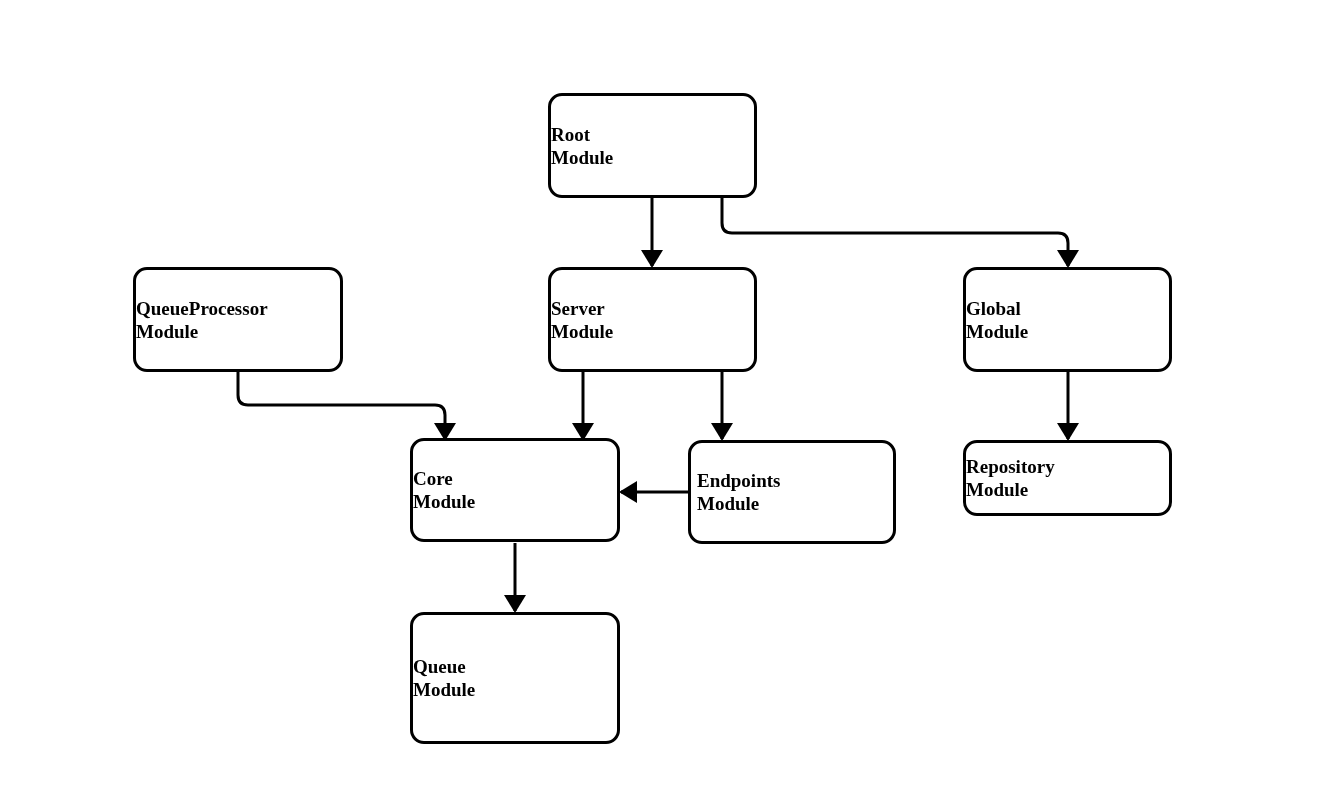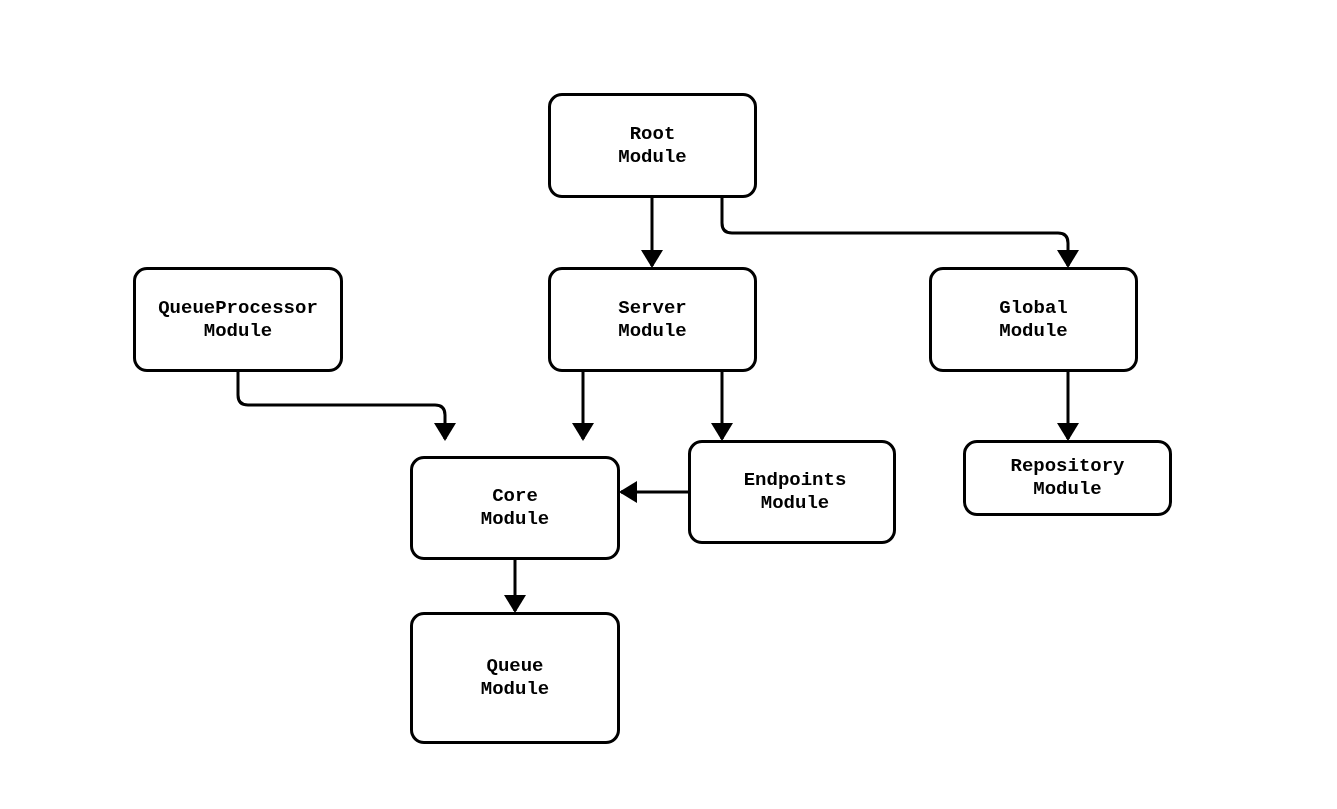--- a/index.html
+++ b/index.html
@@ -12,23 +12,23 @@
   }
   svg.edges { position: absolute; left: 0; top: 0; }
   .node {
     position: absolute;
     box-sizing: border-box;
     background: var(--node-fill, #ffffff);
     border: 3.5px solid var(--stroke, #000000);
     border-radius: 14px;
     display: flex;
     flex-direction: column;
-    align-items: center;
+    align-items: flex-start;
     justify-content: center;
-    font-family: Liberation Mono, monospace;
+    font-family: Liberation Serif, serif;
     font-weight: 700;
     font-size: 19px;
     line-height: 23px;
     color: var(--text, #000000);
     text-align: center;
     z-index: 2;
   }
 </style>
 </head>
 <body>
@@ -57,25 +57,25 @@
         <span>Module</span>
       </div>
       <div class="node" style="left: 133px; top: 267px; width: 210px; height: 105px;">
         <span>QueueProcessor</span>
         <span>Module</span>
       </div>
       <div class="node" style="left: 548px; top: 267px; width: 209px; height: 105px;">
         <span>Server</span>
         <span>Module</span>
       </div>
-      <div class="node" style="left: 929px; top: 267px; width: 209px; height: 105px;">
+      <div class="node" style="left: 963px; top: 267px; width: 209px; height: 105px;">
         <span>Global</span>
         <span>Module</span>
       </div>
-      <div class="node" style="left: 410px; top: 456px; width: 210px; height: 104px;">
+      <div class="node" style="left: 410px; top: 438px; width: 210px; height: 104px;">
         <span>Core</span>
         <span>Module</span>
       </div>
       <div class="node" style="left: 688px; top: 440px; width: 208px; height: 104px; padding-left: 6px;">
         <span>Endpoints</span>
         <span>Module</span>
       </div>
       <div class="node" style="left: 963px; top: 440px; width: 209px; height: 76px;">
         <span>Repository</span>
         <span>Module</span>

